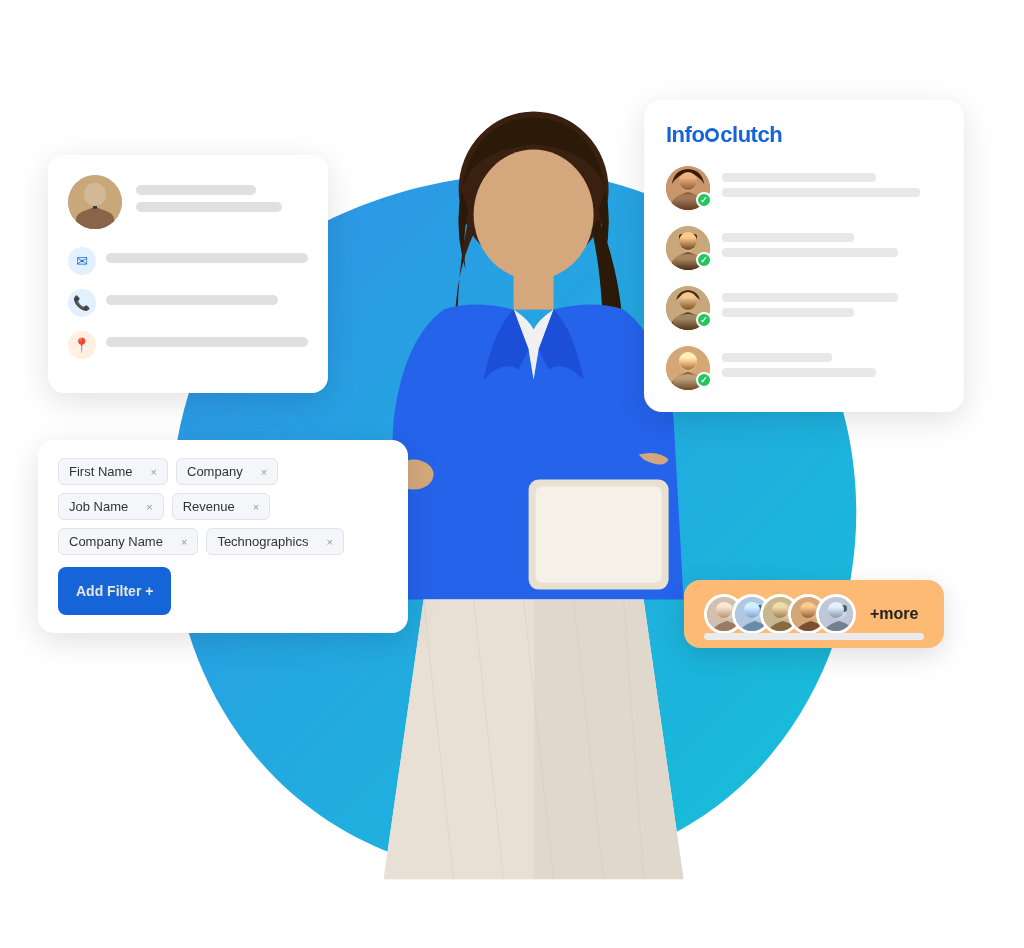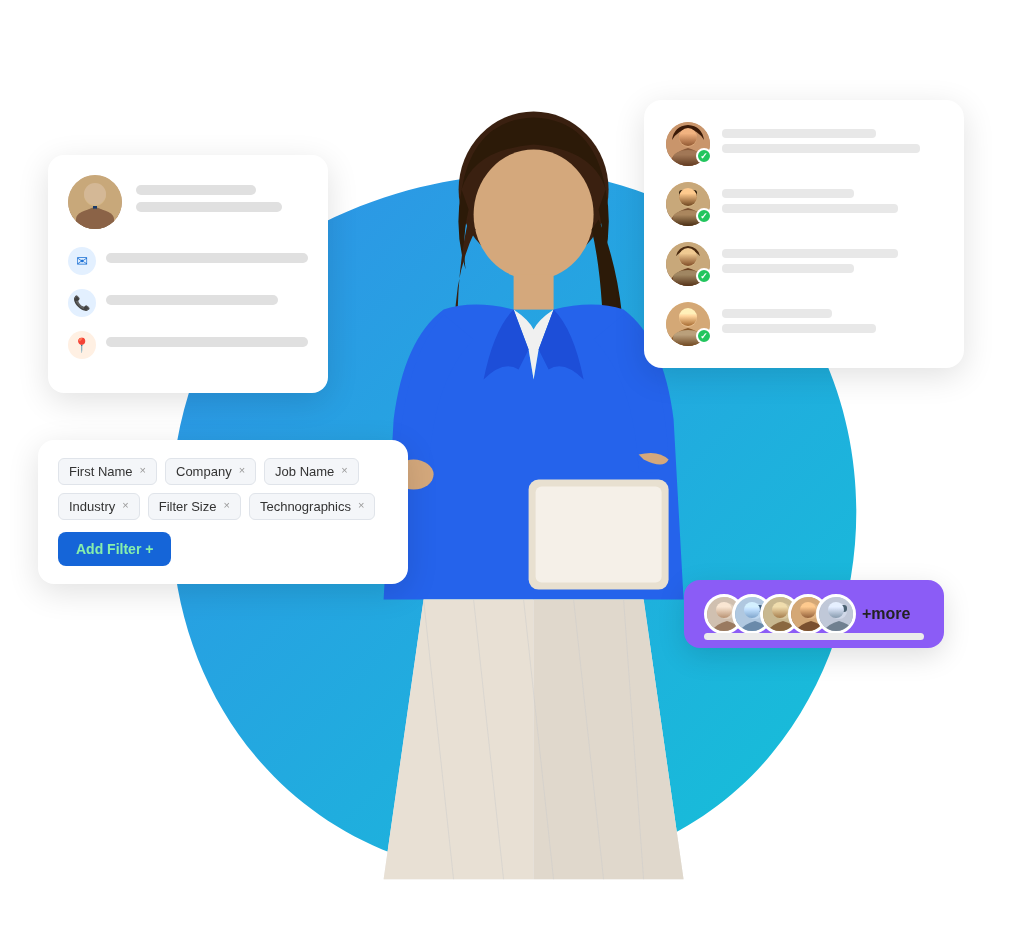--- a/index.html
+++ b/index.html
@@ -130,43 +130,44 @@
 
     .filter-tags {
       display: flex;
       flex-wrap: wrap;
       gap: 8px;
       margin-bottom: 12px;
     }
 
     .tag {
       display: flex;
-      gap: 5px;
+      align-items: center;
+      gap: 16px;
       background: #f4f6f9;
       border: 1px solid #e0e4ea;
       border-radius: 6px;
       padding: 5px 10px;
       font-size: 13px;
       color: #333;
       white-space: nowrap;
     }
 
     .tag-x {
       color: #999;
       font-size: 11px;
       cursor: pointer;
       margin-left: 2px;
     }
 
     .add-filter-btn {
       background: #1565d8;
-      color: #86efac;
+      color: #e5e5e5;
       border: none;
       border-radius: 8px;
-      padding: 9px 18px;
+      padding: 16px 18px;
       font-size: 14px;
       font-weight: 600;
       cursor: pointer;
       display: flex;
       align-items: center;
       gap: 5px;
     }
 
     
     .infoclutch-panel {
@@ -275,27 +276,27 @@
     .panel-line.w80 { width: 80%; }
     .panel-line.w90 { width: 90%; }
     .panel-line.w70 { width: 70%; }
     .panel-line.w50 { width: 50%; }
 
     
     .more-card {
       position: absolute;
       right: 80px;
       top: 580px;
-      background: #8b5cf6;
+      background: #fdba74;
       border-radius: 16px;
       padding: 14px 20px;
       box-shadow: 0 8px 28px rgba(0,0,0,0.13);
       display: flex;
       align-items: center;
-      gap: 2px;
+      gap: 10px;
       z-index: 12;
       width: 260px;
     }
 
     .avatar-stack {
       display: flex;
       align-items: center;
     }
 
     .stack-avatar {
@@ -490,42 +491,45 @@
         <span>Company</span>
         <span class="tag-x">×</span>
       </div>
 
       <div class="tag">
         <span>Job Name</span>
         <span class="tag-x">×</span>
       </div>
 
       <div class="tag">
-        <span>Industry</span>
+        <span>Revenue</span>
         <span class="tag-x">×</span>
       </div>
 
       <div class="tag">
-        <span>Filter Size</span>
+        <span>Company Name</span>
         <span class="tag-x">×</span>
       </div>
 
       <div class="tag">
         <span>Technographics</span>
         <span class="tag-x">×</span>
       </div>
     </div>
 
     <button class="add-filter-btn">
       <span>Add Filter +</span>
     </button>
   </div>
 
   <div class="infoclutch-panel">
 
+    <div class="infoclutch-logo">
+      <span>Info</span><span style="display:inline-block;width:14px;height:14px;border-radius:50%;border:3px solid #1565d8;vertical-align:middle;margin:0 1px;position:relative;top:-1px;"></span><span>clutch</span>
+    </div>
 
     <div class="contact-list-item">
       <div class="contact-avatar female-1">
         <svg width="44" height="44" viewBox="0 0 44 44" xmlns="http://www.w3.org/2000/svg">
           <circle cx="22" cy="22" r="22" fill="#c9956b"></circle>
           <circle cx="22" cy="16" r="9" fill="#daa87a"></circle>
           <path d="M2,44 Q6,30 22,26 Q38,30 42,44 Z" fill="#8a5a3a"></path>
           <path d="M6,18 Q8,4 22,3 Q36,4 38,18 Q32,8 22,7 Q12,8 6,18Z" fill="#3a1a08"></path>
         </svg>
       </div>

